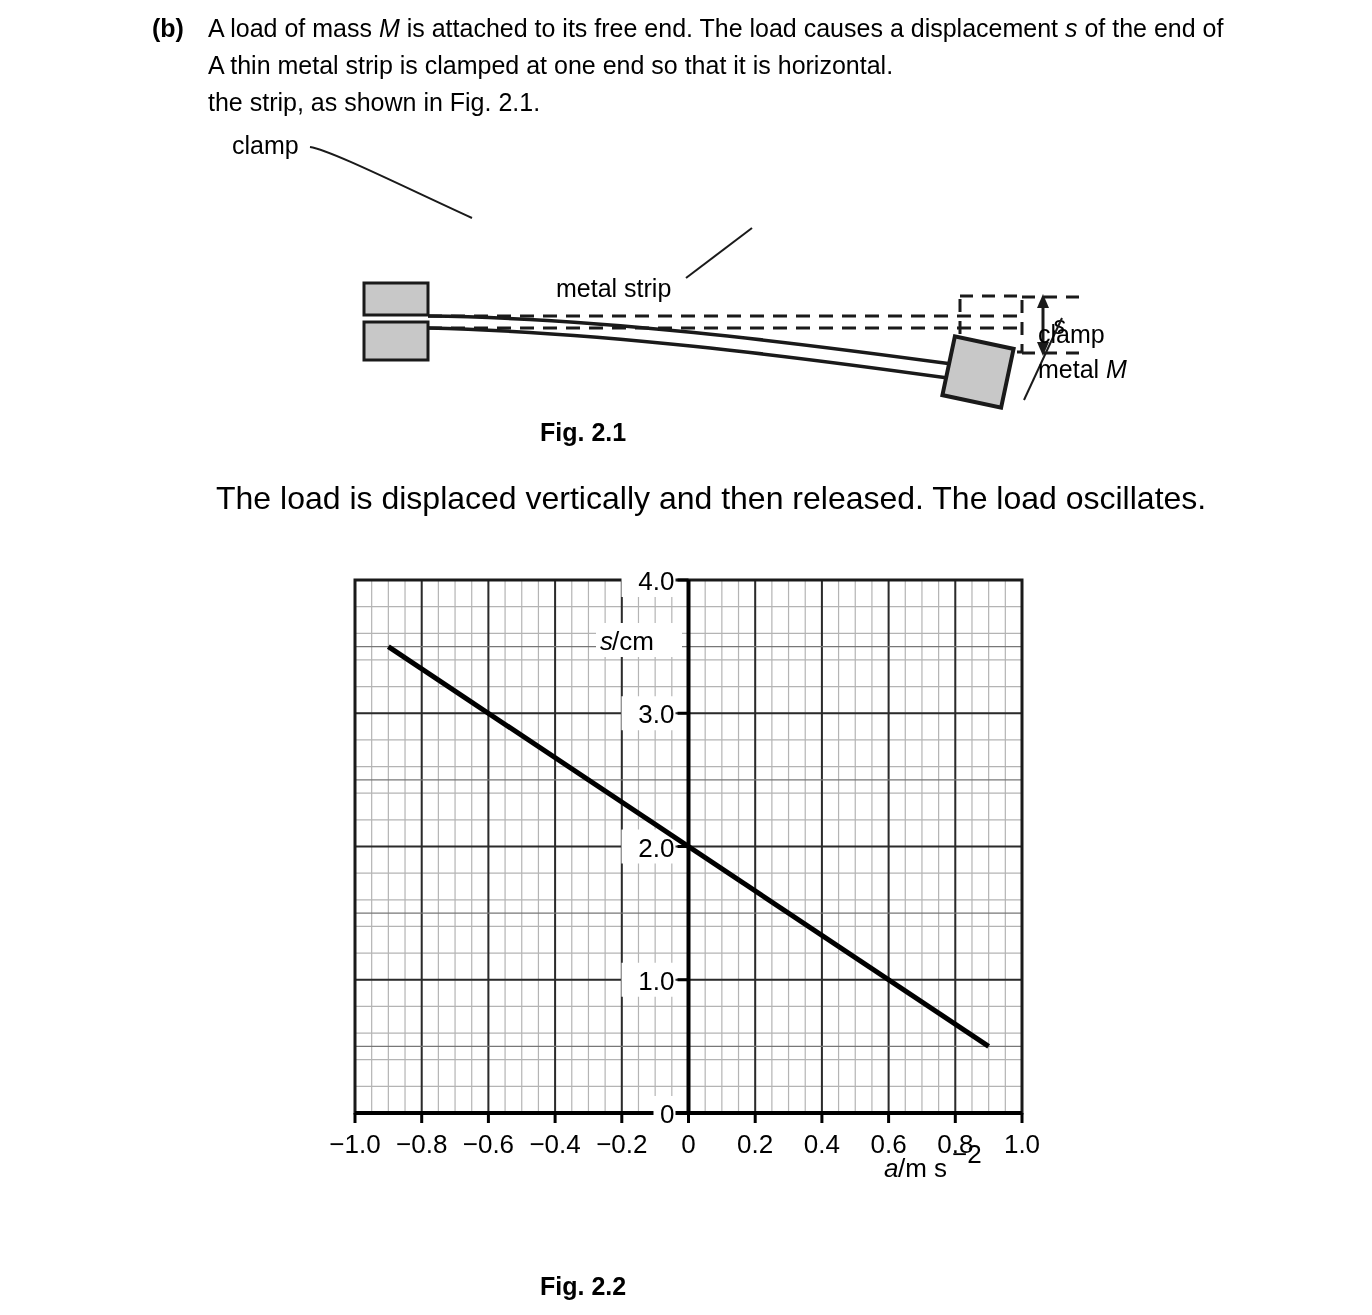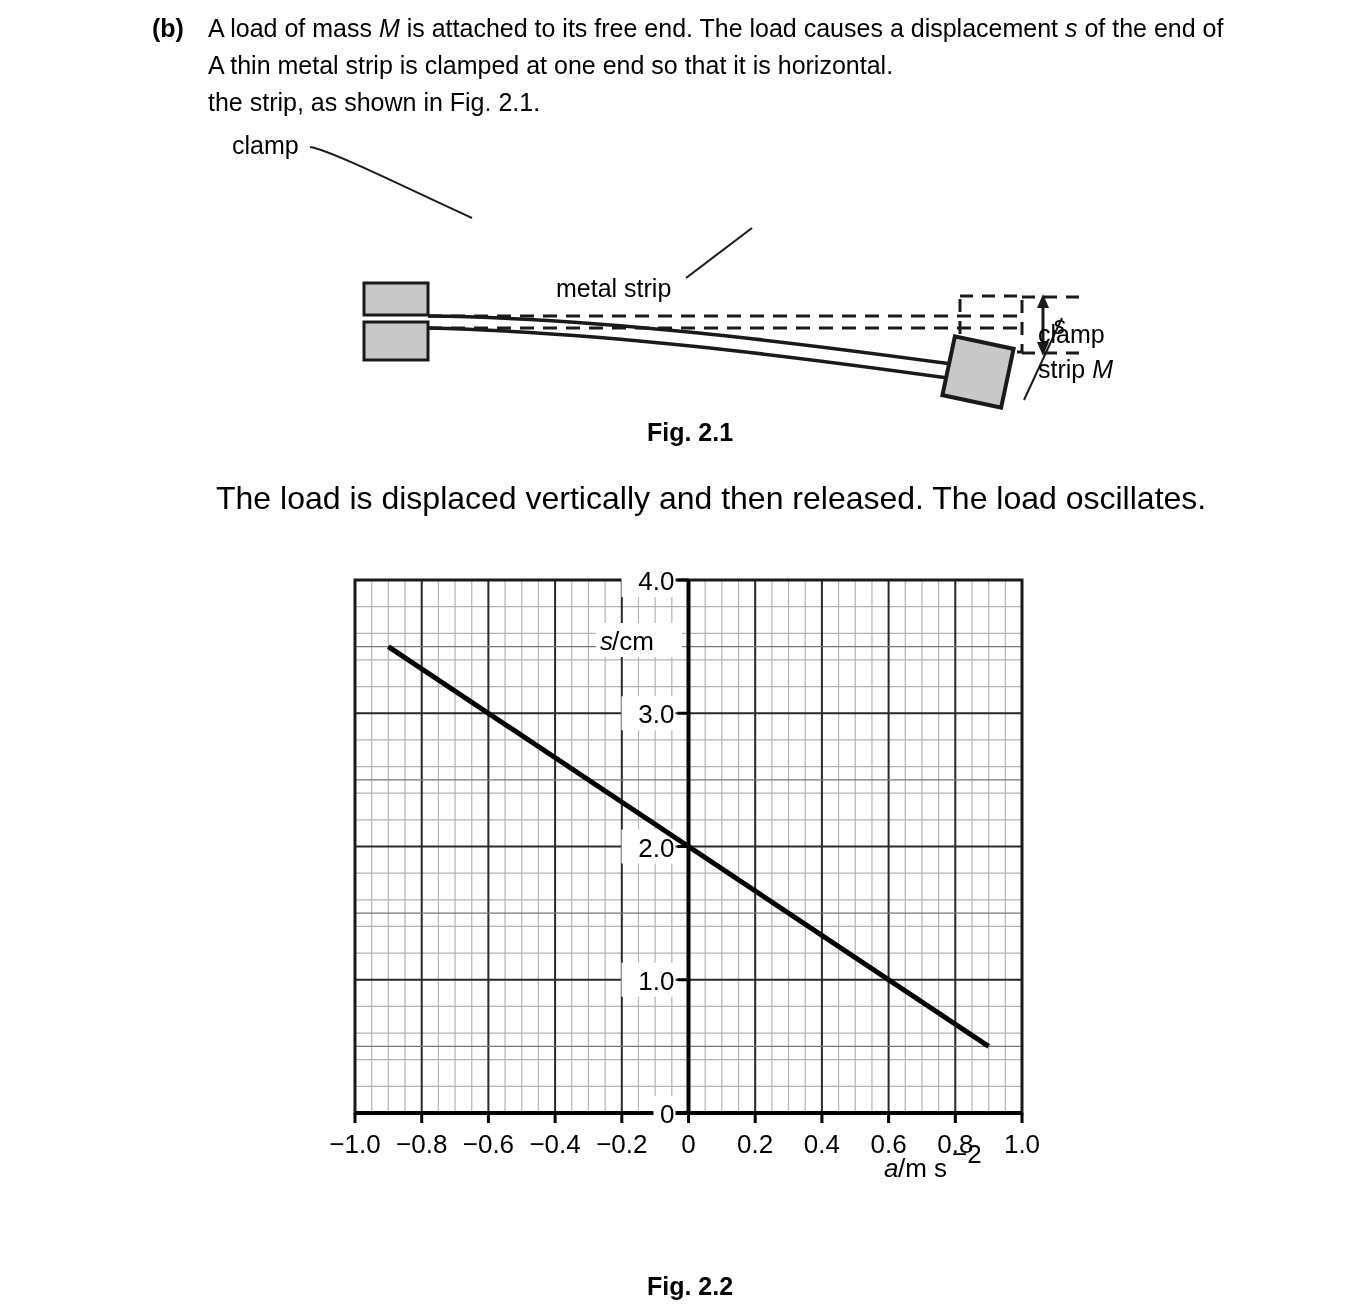--- a/index.html
+++ b/index.html
@@ -50,21 +50,21 @@
     font-size: 32px;
     line-height: 37px;
     width: 1160px;
   }
   .midtext p { margin: 0; }
 
   .figcaption {
     position: absolute;
     font-weight: bold;
     font-size: 25px;
-    text-align: center;
+    text-align: left;
   }
   #fig21-caption { left: 540px; top: 418px; width: 300px; }
   #fig22-caption { left: 540px; top: 1272px; width: 300px; }
 
   
   #fig21 {
     position: absolute;
     left: 0px;
     top: 110px;
     width: 1372px;
@@ -148,21 +148,21 @@
 
   <line x1="686" y1="168" x2="752" y2="118" stroke="#1a1a1a" stroke-width="2"></line>
   <text class="svg-label" x="556" y="187">metal strip</text>
 
   <line x1="1024" y1="290" x2="1062" y2="208" stroke="#1a1a1a" stroke-width="2" transform="translate(0,0)"></line>
   <text class="svg-label" x="1038" y="227" style="display:none">load</text>
 </svg>
 
 <div style="position:absolute; left:1038px; top:317px; font-size:25px; line-height:35px;">
   <div>clamp</div>
-  <div><span>strip </span><span class="it">M</span></div>
+  <div><span>metal </span><span class="it">M</span></div>
 </div>
 
 <div class="figcaption" id="fig21-caption">Fig. 2.1</div>
 
 <div class="midtext">
   <p>The load is displaced vertically and then released. The load oscillates.</p>
 </div>
 
 <svg id="fig22" viewBox="0 0 1372 690">
   <g id="grid-minor">

